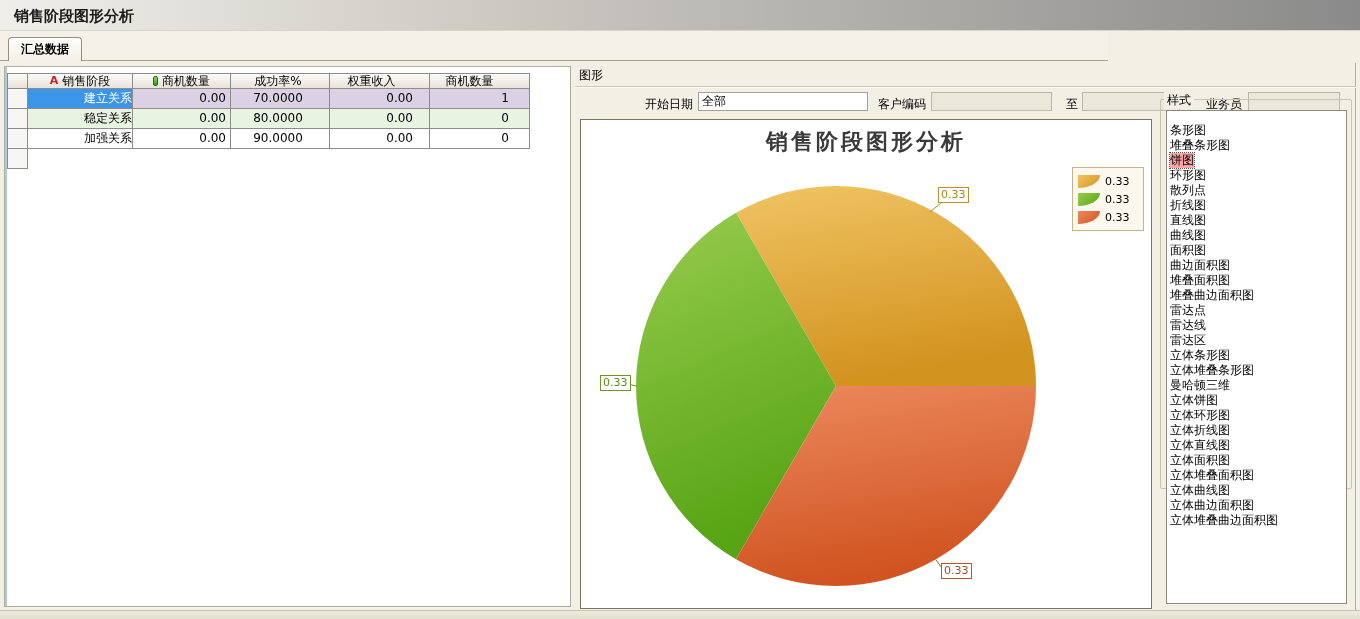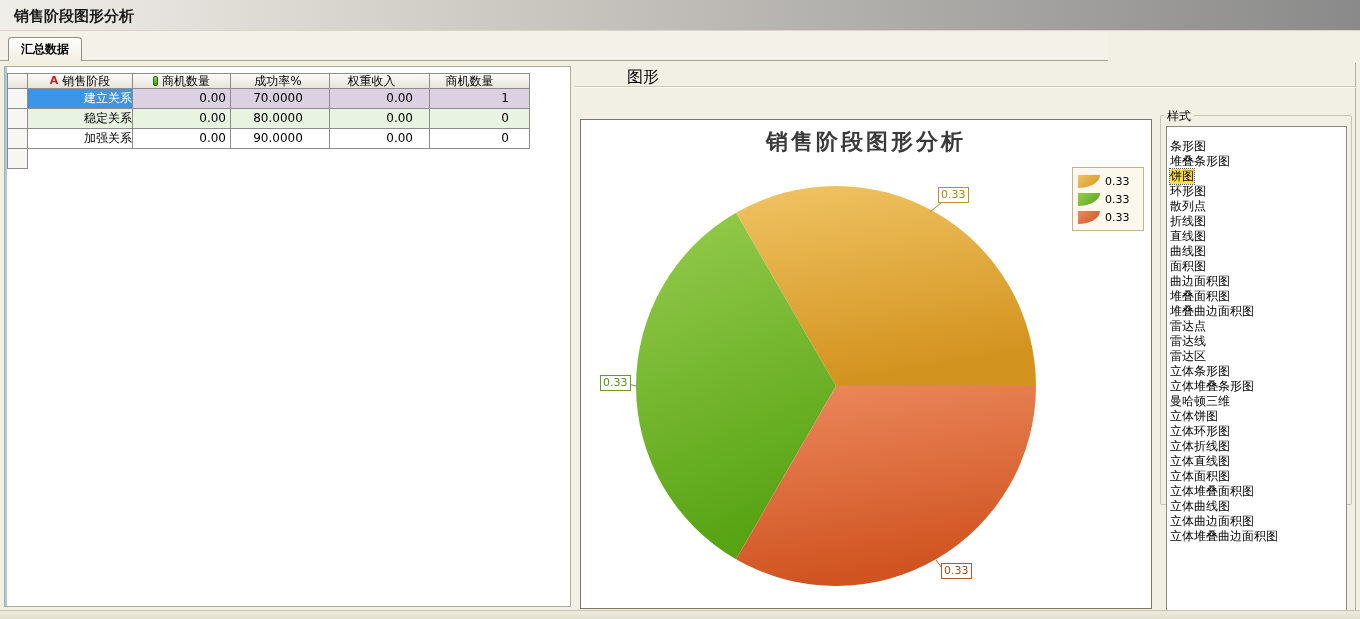--- a/index.html
+++ b/index.html
@@ -44,21 +44,21 @@
   .row1 .gcell:not(.c0):not(.row-sel-cell) { background:#DBD1E3; }
   .row2 .gcell:not(.c0) { background:#E9F3E2; }
   .row3 .gcell:not(.c0) { background:#FFFFFF; }
   .icon-a { color:#CC1F1F; font-weight:bold; font-size:11px; }
   .icon-pin { display:inline-block; width:5px; height:10px; border:1px solid #1C6E08; border-radius:2px;
     background:linear-gradient(#8ADC55,#2F9E0E); }
 
   
   .right-panel { position:absolute; left:575px; top:2px; width:781px; height:548px;
     border-right:1px solid #B5B1A0; }
-  .rp-header { position:absolute; left:4px; top:4px; font-size:16px;margin-left:48px; }
+  .rp-header { position:absolute; left:4px; top:4px; font-size:12px; }
   .rp-line { position:absolute; left:0; top:23px; width:781px; height:2px;
     border-top:1px solid #CBC7B7; border-bottom:1px solid #FBFAF5; }
   .filters { position:absolute; left:0; top:26px; width:781px; height:28px; }
   .flabel { position:absolute; top:7px; }
   .finput { position:absolute; top:3px; height:19px; border:1px solid #A5A193; background:#fff;
     font-family:inherit; font-size:12px; padding:0 3px; }
   .finput.dis { background:#EBE7DA; border-color:#BCB8A8; }
 
   
   .chart-box { position:absolute; left:5px; top:56px; width:572px; height:490px;
@@ -76,27 +76,27 @@
     background:#FCF8ED; border:1px solid #C6B488; padding:4px 5px; }
   .lrow { display:flex; align-items:center; gap:5px; height:18px; }
   .lsw { width:22px; height:13px; border-radius:0 0 100% 0; }
   .sw-0 { background:linear-gradient(135deg,#F0C464,#D3931F); }
   .sw-1 { background:linear-gradient(135deg,#97CC4E,#57A414); }
   .sw-2 { background:linear-gradient(135deg,#EC8A5E,#D05320); }
   .lval { font-size:11px; }
 
   
   .style-group { position:absolute; left:585px; top:36px; width:192px; height:390px;
-    border:1px solid #C9C4B2; border-radius:2px;margin-top:16px; }
+    border:1px solid #C9C4B2; border-radius:2px; }
   .style-legend { position:absolute; left:3px; top:-8px; background:#F2EFE4; padding:0 3px; font-size:12px; }
   .style-list { position:absolute; left:5px; top:10px; width:181px; height:494px;
     background:#fff; border:1px solid #8E8B7E; padding:12px 1px; overflow:hidden; }
   .li { height:15px; line-height:15px; padding-left:2px; white-space:nowrap; }
   .li span { display:inline-block; }
-  .li.sel span { outline:1px dotted #555; background:#fde047; }
+  .li.sel span { outline:1px dotted #555; background:#fca5a5; }
 
   
   .bottombar { position:absolute; left:0; top:610px; width:1360px; height:9px;
     background:linear-gradient(#EFEBDE,#E3DFCE); border-top:1px solid #C8C4B2; }
 </style>
 </head>
 <body>
 
 <div class="titlebar">
   <div class="t">销售阶段图形分析</div>
@@ -155,20 +155,30 @@
       <div class="grow">
         <div class="gcell c0"></div>
       </div>
     </div>
   </div>
 
   <div class="right-panel">
     <div class="rp-header">图形</div>
     <div class="rp-line"></div>
 
+    <div class="filters">
+      <span class="flabel" style="left:70px">开始日期</span>
+      <input class="finput" style="left: 123px; width: 170px;" value="全部">
+      <span class="flabel" style="left:303px">客户编码</span>
+      <input class="finput dis" style="left: 356px; width: 121px;" value="">
+      <span class="flabel" style="left:491px">至</span>
+      <input class="finput dis" style="left: 507px; width: 98px;" value="">
+      <span class="flabel" style="left:631px">业务员</span>
+      <input class="finput dis" style="left: 673px; width: 92px;" value="">
+    </div>
 
     <div class="chart-box">
       <svg class="chart-svg" width="570" height="488" viewBox="0 0 570 488">
         <defs>
           <linearGradient id="g0" x1="0" y1="0" x2="0.25" y2="1">
             <stop offset="0" stop-color="#F0C464"></stop>
             <stop offset="1" stop-color="#D3931F"></stop>
           </linearGradient>
           <linearGradient id="g1" x1="0" y1="0" x2="0.25" y2="1">
             <stop offset="0" stop-color="#97CC4E"></stop>

